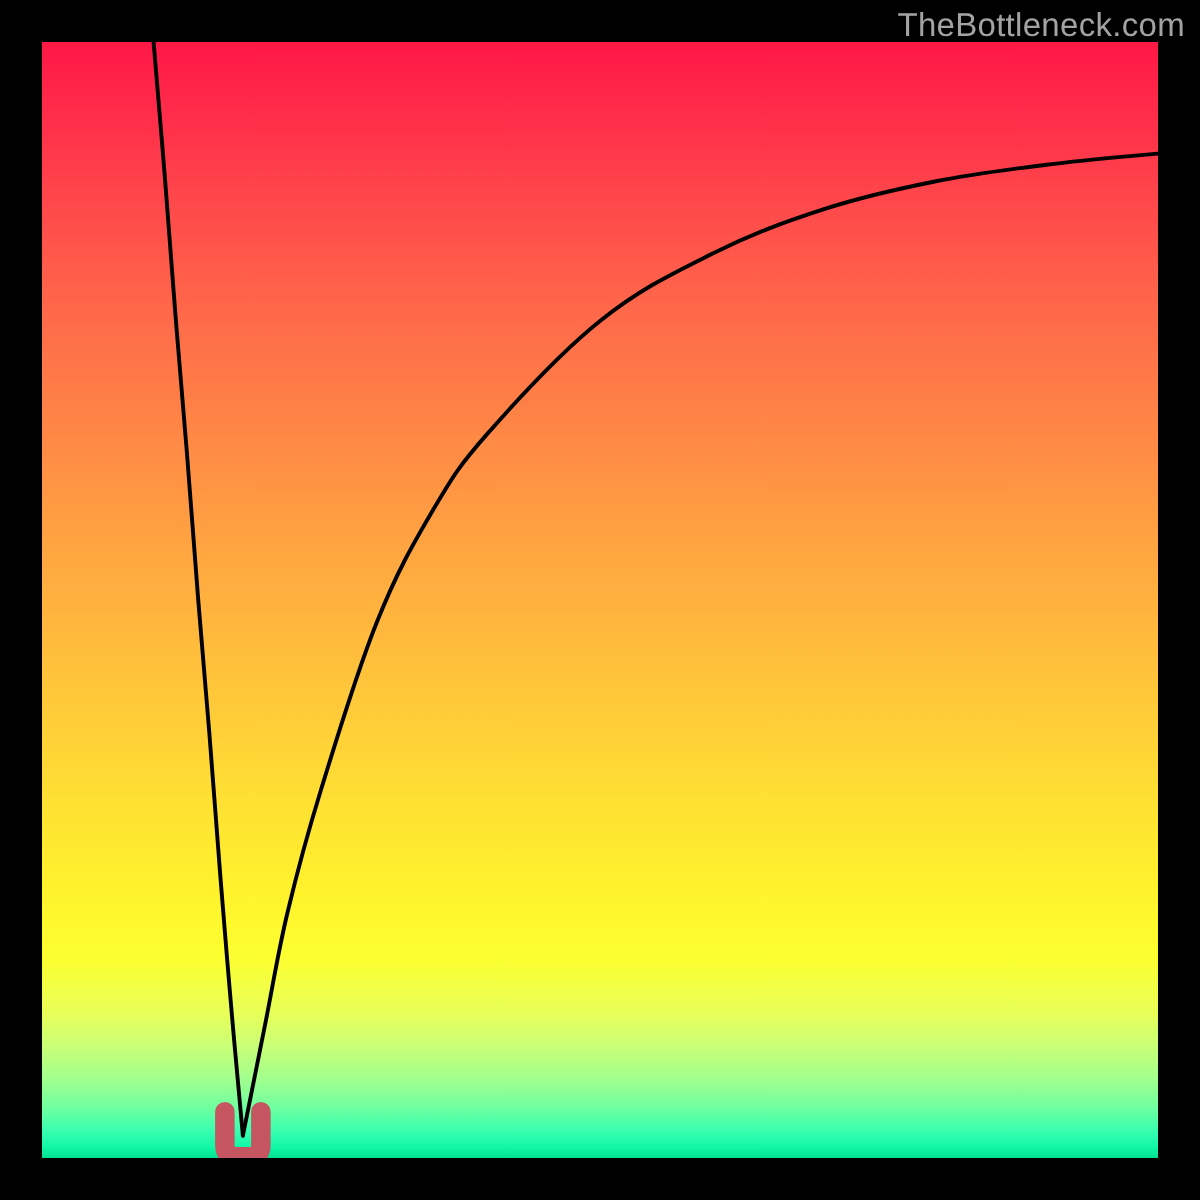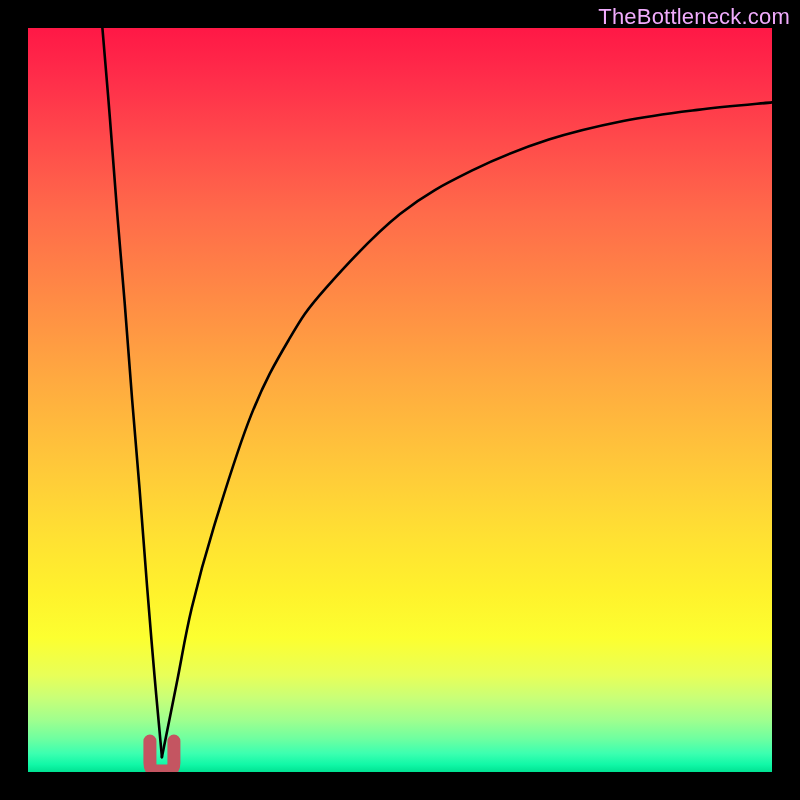--- a/index.html
+++ b/index.html
@@ -58,21 +58,21 @@
     position: absolute;
     left: 0;
     top: 0;
     width: 744px;
     height: 744px;
   }
   .credit {
     position: absolute;
     top: 4px;
     right: 10px;
-    color: #f0abfc;
+    color: #a3a3a3;
     font-size: 22px;
     font-weight: 500;
     letter-spacing: 0.2px;
   }
 </style>
 </head>
 <body>
 
 <div class="frame">
 

